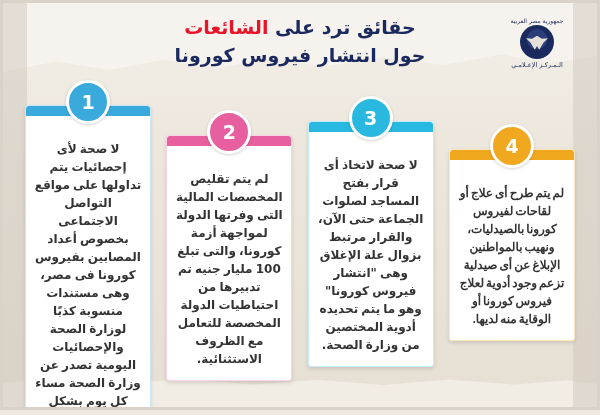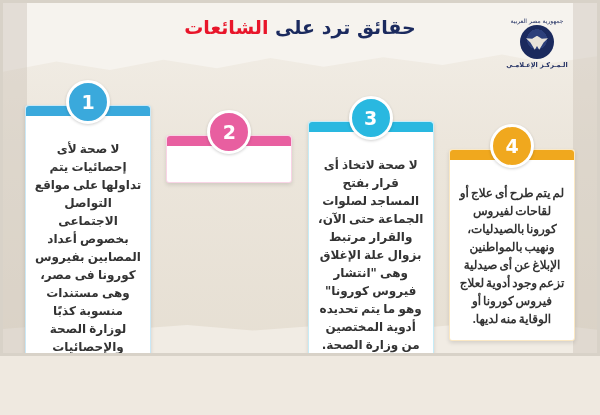--- a/index.html
+++ b/index.html
@@ -10,21 +10,21 @@
     width: 600px;
     height: 415px;
     overflow: hidden;
     font-family: "DejaVu Sans", sans-serif;
     background: #efe9e0;
   }
 
   #infographic {
     position: relative;
     width: 600px;
-    height: 356px;
+    height: 410px;
     box-sizing: border-box;
     border: 3px solid #d8d2c8;
     background:
       linear-gradient(180deg, #f3efe8 0%, #ece6dc 40%, #e6dfd3 100%);
     overflow: hidden;
   }
 
   
   .torn-top {
     position: absolute;
@@ -110,21 +110,21 @@
     top: 52%;
     transform: translate(-50%, -50%);
     width: 22px;
     height: 14px;
     background: #e7e2d8;
     clip-path: polygon(50% 0, 72% 22%, 100% 18%, 80% 48%, 60% 100%, 50% 74%,
       40% 100%, 20% 48%, 0 18%, 28% 22%);
   }
   .emblem-bottom {
     font-size: 6.5px;
-    font-weight: bold;
+    font-weight: normal;
     margin-top: 2px;
     color: #223063;
   }
 
   
   .cards {
     position: absolute;
     top: 84px;
     left: 22px;
     right: 22px;
@@ -191,40 +191,42 @@
   <div class="torn-top"></div>
   <div class="torn-bottom"></div>
   <div class="side-band left"></div>
   <div class="side-band right"></div>
 
   <div class="header">
     <div class="header-title" style="color: rgb(27, 42, 94);">
       <div class="line1">
         <span>حقائق ترد على </span><span class="hl" style="color: rgb(232, 21, 42);">الشائعات</span>
       </div>
+      <div class="line2">حول انتشار فيروس كورونا</div>
     </div>
 
     <div class="emblem">
       <div class="emblem-top">جمهورية مصر العربية</div>
       <div class="emblem-eagle"></div>
       <div class="emblem-bottom">الـمـركـز الإعـلامـي</div>
     </div>
   </div>
 
   <div class="cards">
 
     <div class="card c1" style="background: rgb(255, 255, 255); border: 1px solid rgba(58, 169, 220, 0.267);">
       <div class="top-bar" style="background: rgb(58, 169, 220);"></div>
       <div class="badge" style="background: rgb(58, 169, 220);">1</div>
       <div class="card-text" style="color: rgb(51, 51, 51);">لا صحة لأى إحصائيات يتم تداولها على مواقع التواصل الاجتماعى بخصوص أعداد المصابين بفيروس كورونا فى مصر، وهى مستندات منسوبة كذبًا لوزارة الصحة والإحصائيات اليومية تصدر عن وزارة الصحة مساء كل يوم بشكل رسمى وتفصيلى.</div>
     </div>
 
     <div class="card c2" style="background: rgb(255, 255, 255); border: 1px solid rgba(232, 95, 160, 0.267);">
       <div class="top-bar" style="background: rgb(232, 95, 160);"></div>
       <div class="badge" style="background: rgb(232, 95, 160);">2</div>
+      <div class="card-text" style="color: rgb(51, 51, 51);">لم يتم تقليص المخصصات المالية التى وفرتها الدولة لمواجهة أزمة كورونا، والتى تبلغ 100 مليار جنيه تم تدبيرها من احتياطيات الدولة المخصصة للتعامل مع الظروف الاستثنائية.</div>
     </div>
 
     <div class="card c3" style="background: rgb(255, 255, 255); border: 1px solid rgba(41, 184, 224, 0.267);">
       <div class="top-bar" style="background: rgb(41, 184, 224);"></div>
       <div class="badge" style="background: rgb(41, 184, 224);">3</div>
       <div class="card-text" style="color: rgb(51, 51, 51);">لا صحة لاتخاذ أى قرار بفتح المساجد لصلوات الجماعة حتى الآن، والقرار مرتبط بزوال علة الإغلاق وهى "انتشار فيروس كورونا" وهو ما يتم تحديده أدوية المختصين من وزارة الصحة.</div>
     </div>
 
     <div class="card c4" style="background: rgb(255, 255, 255); border: 1px solid rgba(240, 168, 30, 0.267);">
       <div class="top-bar" style="background: rgb(240, 168, 30);"></div>

